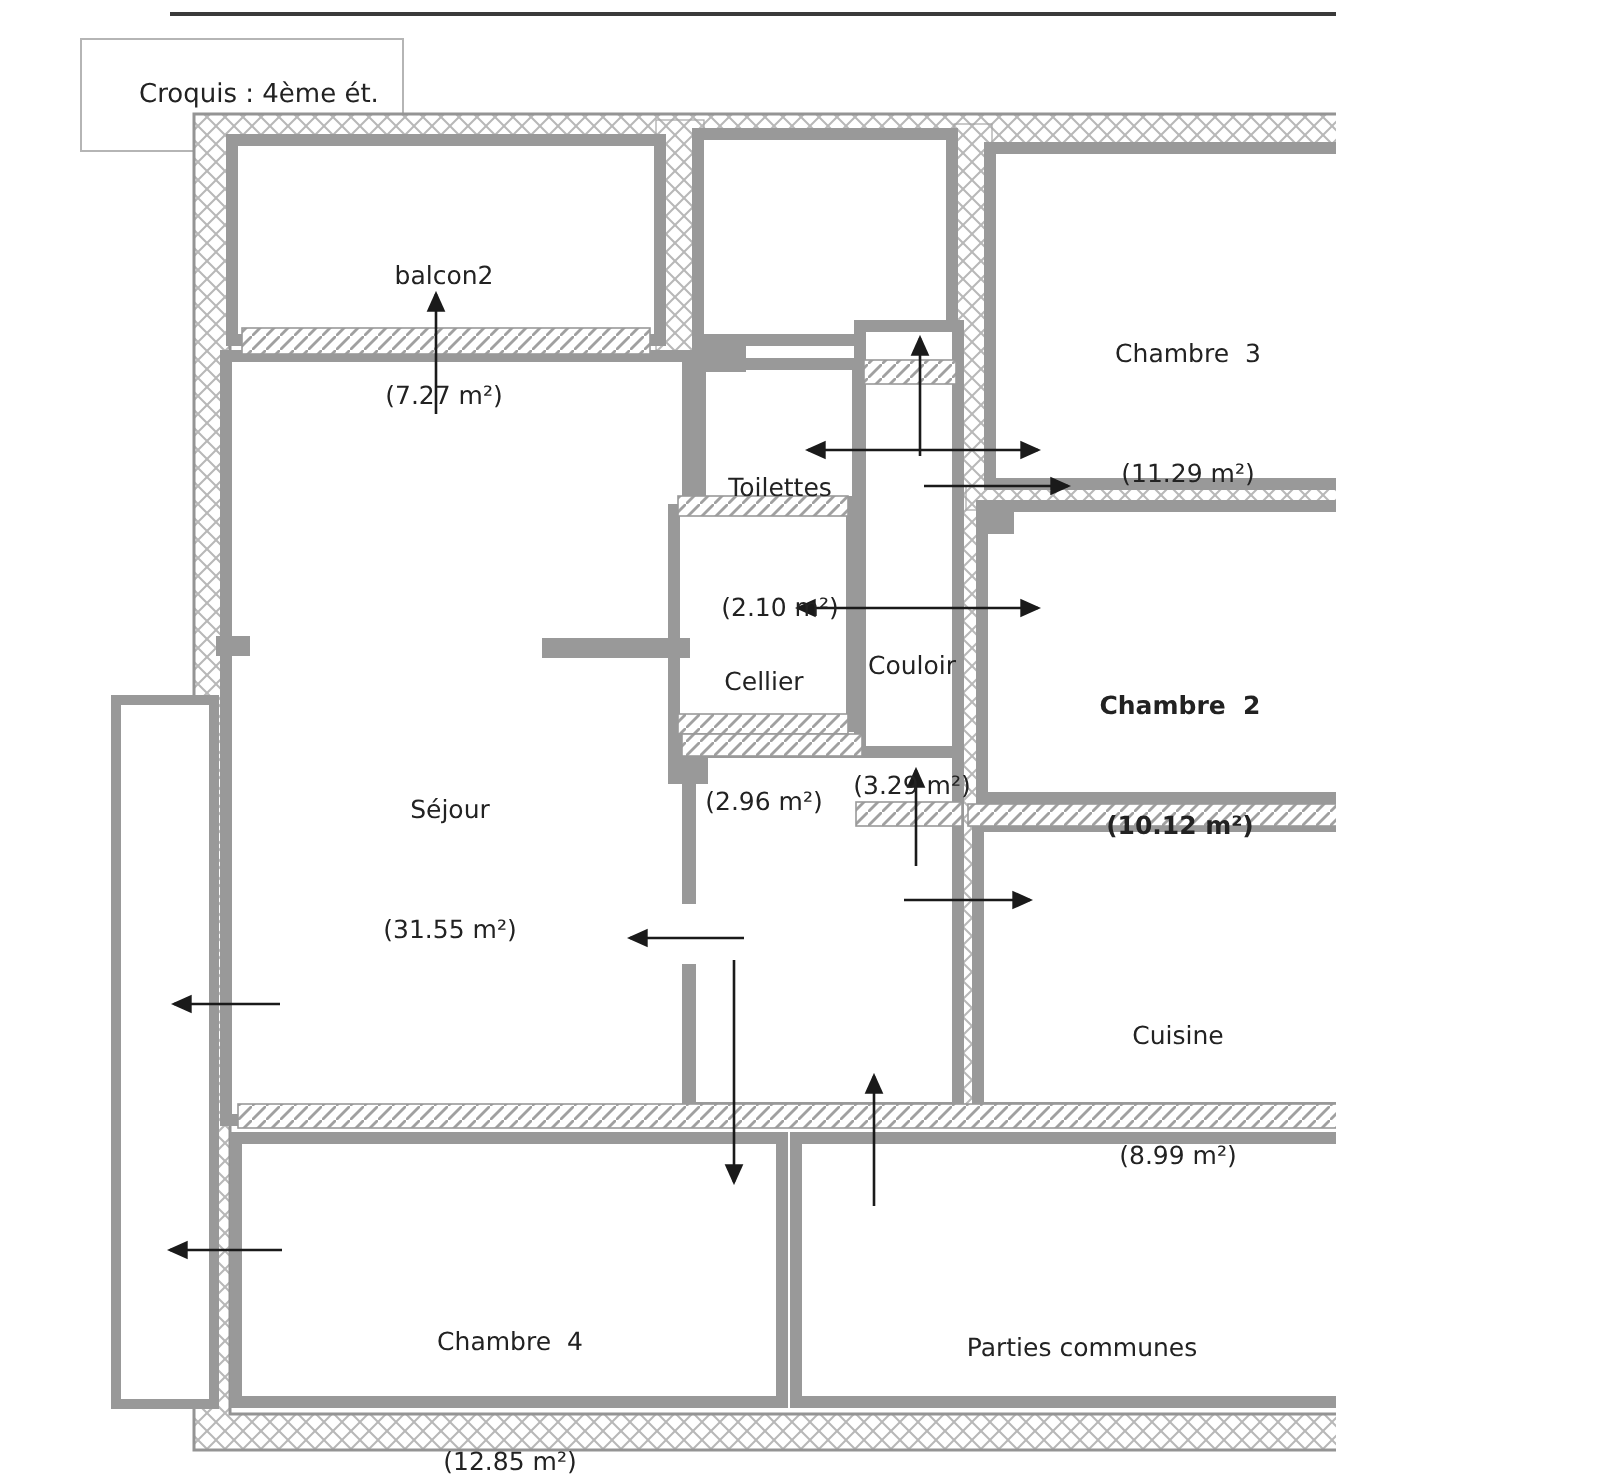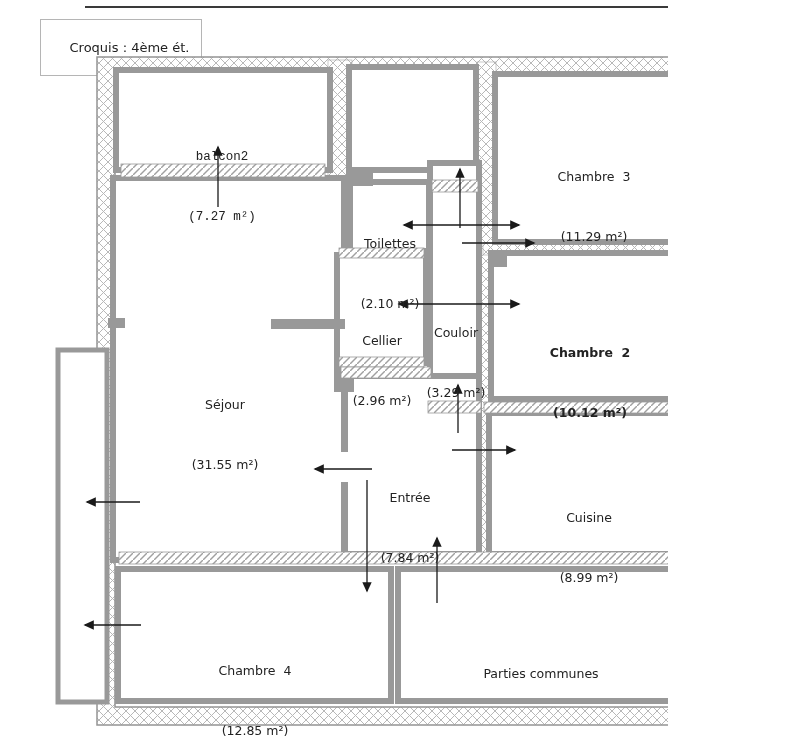--- a/index.html
+++ b/index.html
@@ -96,21 +96,21 @@
       <line x1="458" y1="433" x2="458" y2="385" marker-end="url(#ah)"></line>
       <line x1="452" y1="450" x2="515" y2="450" marker-end="url(#ah)"></line>
       <line x1="372" y1="469" x2="315" y2="469" marker-end="url(#ah)"></line>
       <line x1="367" y1="480" x2="367" y2="591" marker-end="url(#ah)"></line>
       <line x1="437" y1="603" x2="437" y2="538" marker-end="url(#ah)"></line>
       <line x1="140" y1="502" x2="87" y2="502" marker-end="url(#ah)"></line>
       <line x1="141" y1="625" x2="85" y2="625" marker-end="url(#ah)"></line>
     </g>
   </svg>
 
-  <div class="room-label" style="left:222px;top:107px;font-family:Liberation Mono, monospace;">
+  <div class="room-label" style="left:222px;top:88px;">
     <span class="rn">balcon2</span>
     <span class="ra">(7.27 m²)</span>
   </div>
   <div class="room-label" style="left:594px;top:127px;">
     <span class="rn">Chambre  3</span>
     <span class="ra">(11.29 m²)</span>
   </div>
   <div class="room-label" style="left:390px;top:194px;">
     <span class="rn">Toilettes</span>
     <span class="ra">(2.10 m²)</span>
@@ -124,24 +124,20 @@
     <span class="ra">(3.29 m²)</span>
   </div>
   <div class="room-label" style="left:590px;top:303px;font-weight:bold;">
     <span class="rn">Chambre  2</span>
     <span class="ra">(10.12 m²)</span>
   </div>
   <div class="room-label" style="left:225px;top:355px;">
     <span class="rn">Séjour</span>
     <span class="ra">(31.55 m²)</span>
   </div>
-  <div class="room-label" style="left:410px;top:448px;">
-    <span class="rn">Entrée</span>
-    <span class="ra">(7.84 m²)</span>
-  </div>
   <div class="room-label" style="left:589px;top:468px;">
     <span class="rn">Cuisine</span>
     <span class="ra">(8.99 m²)</span>
   </div>
   <div class="room-label" style="left:255px;top:621px;">
     <span class="rn">Chambre  4</span>
     <span class="ra">(12.85 m²)</span>
   </div>
   <div class="room-label" style="left:541px;top:624px;">
     <span class="rn">Parties communes</span>

